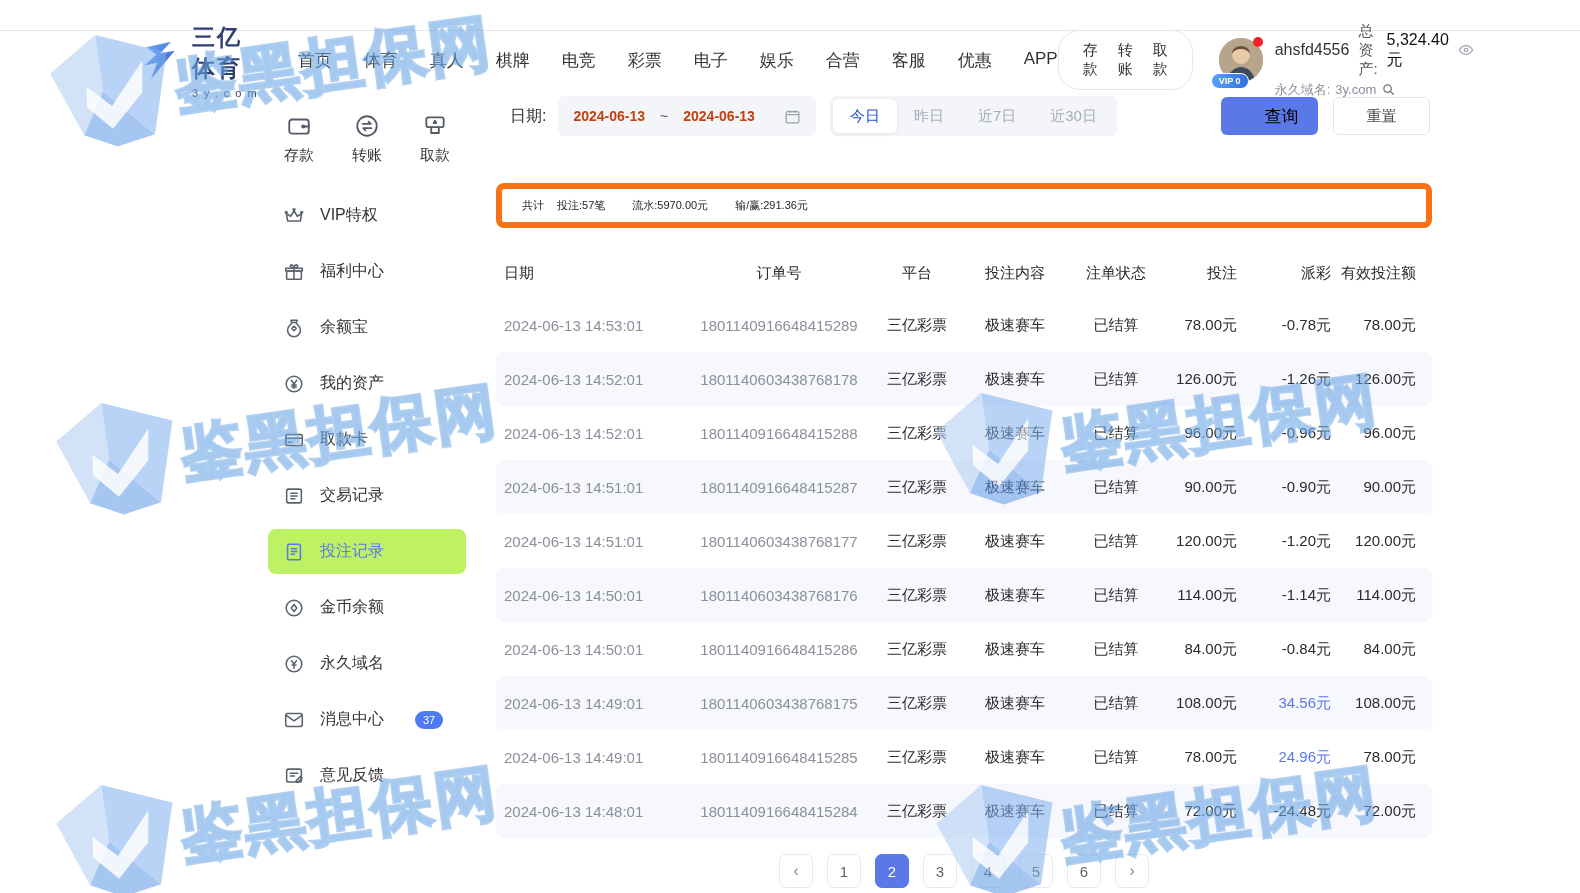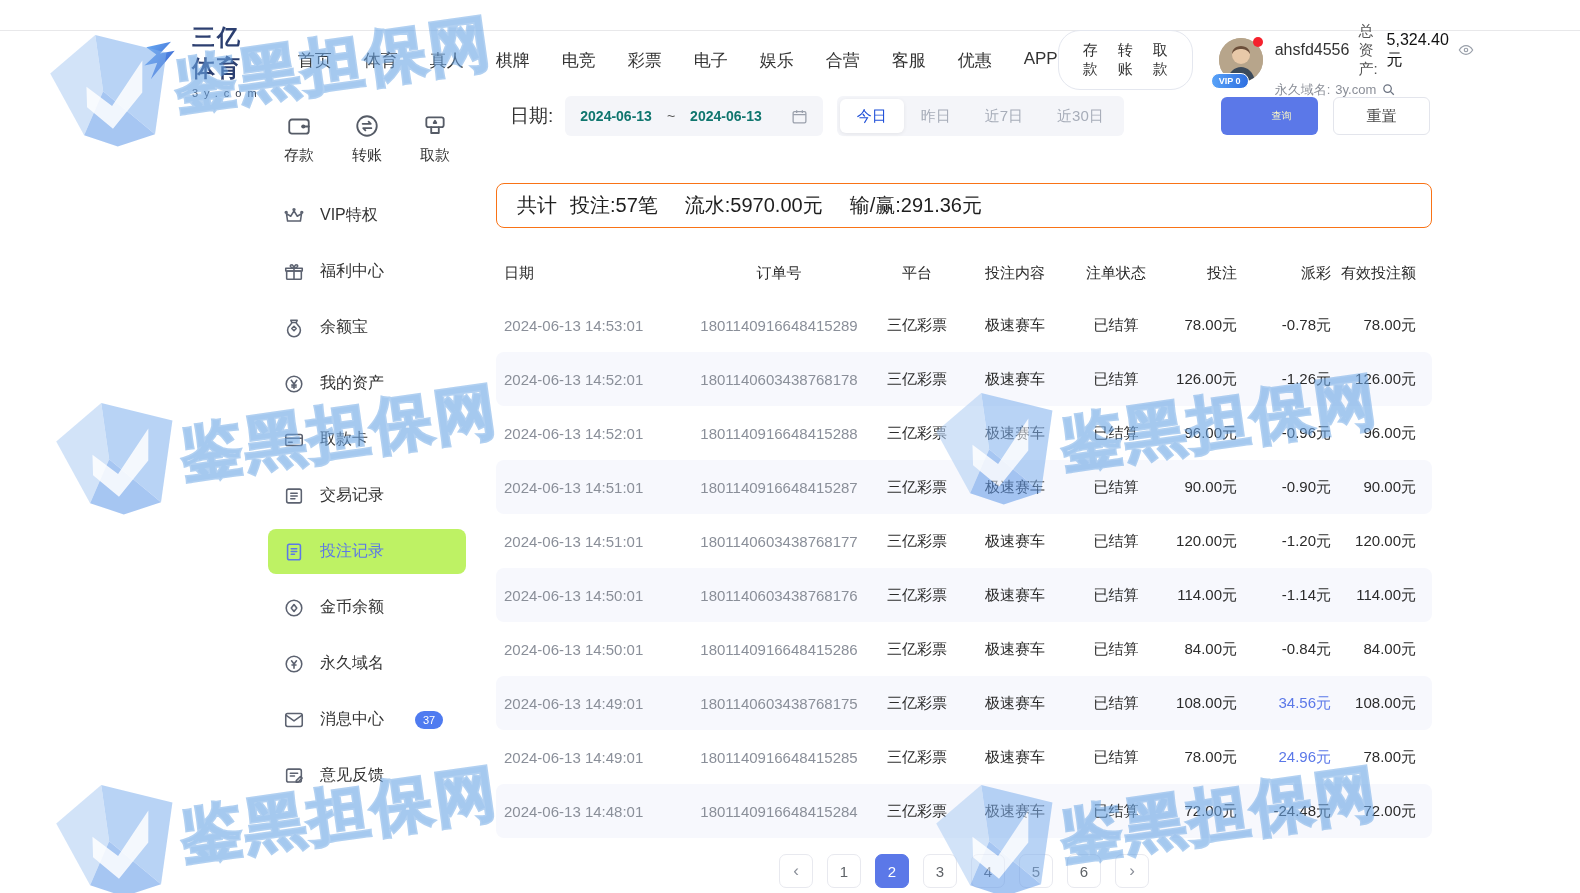--- a/index.html
+++ b/index.html
@@ -45,33 +45,33 @@
   .side-menu { margin-top:20px; display:flex; flex-direction:column; gap:11px; }
   .menu-item { display:flex; align-items:center; gap:15px; height:45px; padding:0 15px; border-radius:8px; font-size:16px; color:#333; cursor:pointer; }
   .mi-icon { color:#5c6270; display:flex; }
   .menu-item.active { background:#bef264; color:#5b78e8; }
   .menu-item.active .mi-icon { color:#5b78e8; }
   .menu-badge { margin-left:16px; background:#4f7bf0; color:#fff; font-size:11px; border-radius:10px; padding:3px 8px; }
 
   
   .content { flex:1; padding-top:6px; }
   .filter-row { display:flex; align-items:center; height:42px; padding:0 2px 0 14px; }
-  .date-label { font-size:19px; color:#333; margin-right:12px;text-align:right; }
+  .date-label { font-size:16px; color:#333; margin-right:12px;text-align:right; }
   .date-box { background:#f4f5f9; border-radius:6px; height:40px; display:flex; align-items:center; gap:15px; padding:0 15px; cursor:pointer; }
-  .date-value { font-size:14px; font-weight:bold; color:#0f766e; }
+  .date-value { font-size:14px; font-weight:bold; color:#c2410c; }
   .date-sep { color:#555; font-size:14px; }
   .cal-icon { color:#9aa0ac; display:flex; margin-left:14px; }
   .range-group { background:#f4f5f9; border-radius:6px; height:40px; display:flex; align-items:center; padding:0 3px; margin-left:14px; }
   .range-btn { padding:0 17px; height:34px; line-height:34px; font-size:15px; color:#a7adb9; border-radius:6px; cursor:pointer; white-space:nowrap; }
   .range-btn.active { background:#fff; color:#1d4ed8; box-shadow:0 1px 4px rgba(0,0,0,.07); }
   .filter-spacer { flex:1; }
-  .btn-query { width:97px; height:38px; background:#5b78e8; color:#fef9c3; border:none; border-radius:6px; font-size:10px; cursor:pointer;padding-left:24px; }
+  .btn-query { width:97px; height:38px; background:#5b78e8; color:#000000; border:none; border-radius:6px; font-size:17px; cursor:pointer;padding-left:24px; }
   .btn-reset { width:97px; height:38px; background:#fff; color:#4a4a4a; border:1px solid #e3e5ec; border-radius:6px; font-size:15px; margin-left:15px; cursor:pointer; }
 
-  .summary-box { border:1px solid #f97316; border-radius:8px; height:45px; display:flex; align-items:center; gap:27px; padding:0 20px; font-size:20px; color:#1e1e1e; margin:46px 0 20px 0; background:#fff; }
+  .summary-box { border:6px solid #f97316; border-radius:8px; height:45px; display:flex; align-items:center; gap:27px; padding:0 20px; font-size:11px; color:#1e1e1e; margin:46px 0 20px 0; background:#fff; }
 
   .thead { display:grid; grid-template-columns:170px 210px 66px 130px 72px 85px 94px 1fr; height:50px; align-items:center; font-size:15px; color:#2b2b2b; padding:0 16px 0 8px; }
   .thead > div:nth-child(1){ text-align:left; }
   .thead > div:nth-child(2){ text-align:center; }
   .thead > div:nth-child(3), .thead > div:nth-child(4), .thead > div:nth-child(5){ text-align:center; }
   .thead > div:nth-child(6), .thead > div:nth-child(7), .thead > div:nth-child(8){ text-align:right; }
   .table-row { display:grid; grid-template-columns:170px 210px 66px 130px 72px 85px 94px 1fr; height:54px; align-items:center; font-size:15px; padding:0 16px 0 8px; border-radius:8px; }
   .table-row:nth-child(even){ background:#f7f8fd; }
   .c-date, .c-order { color:#8a8f99; }
   .c-date { text-align:left; }

